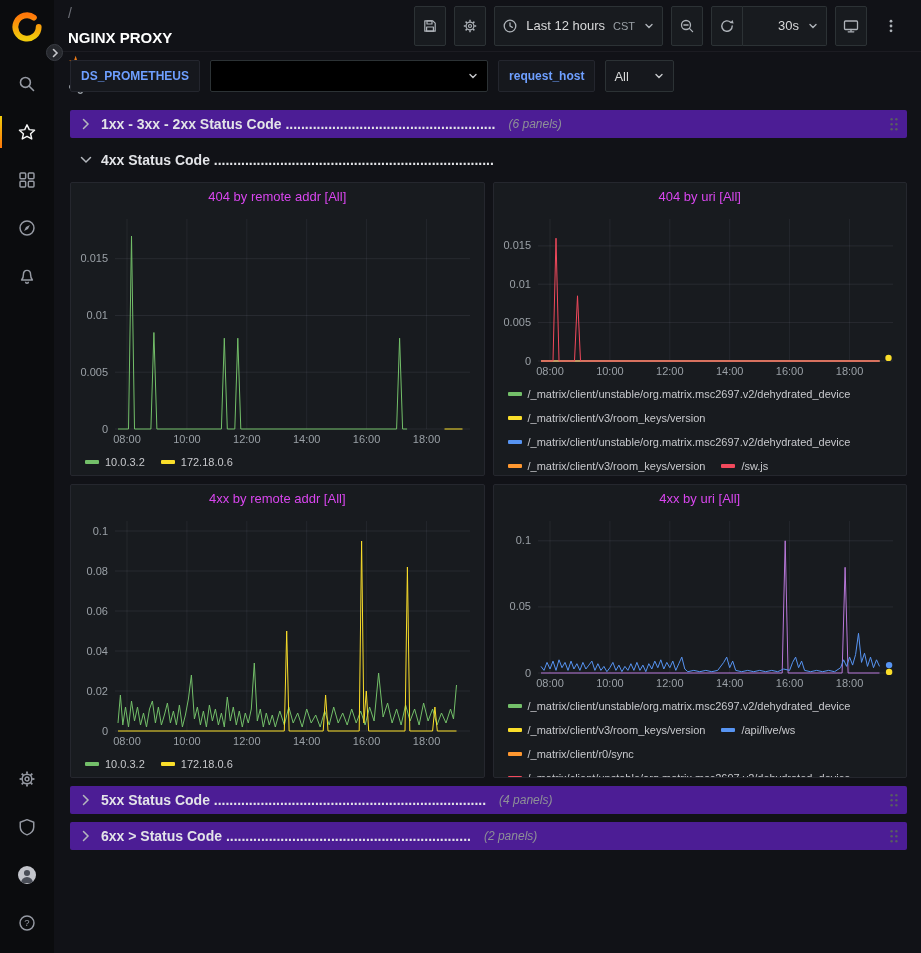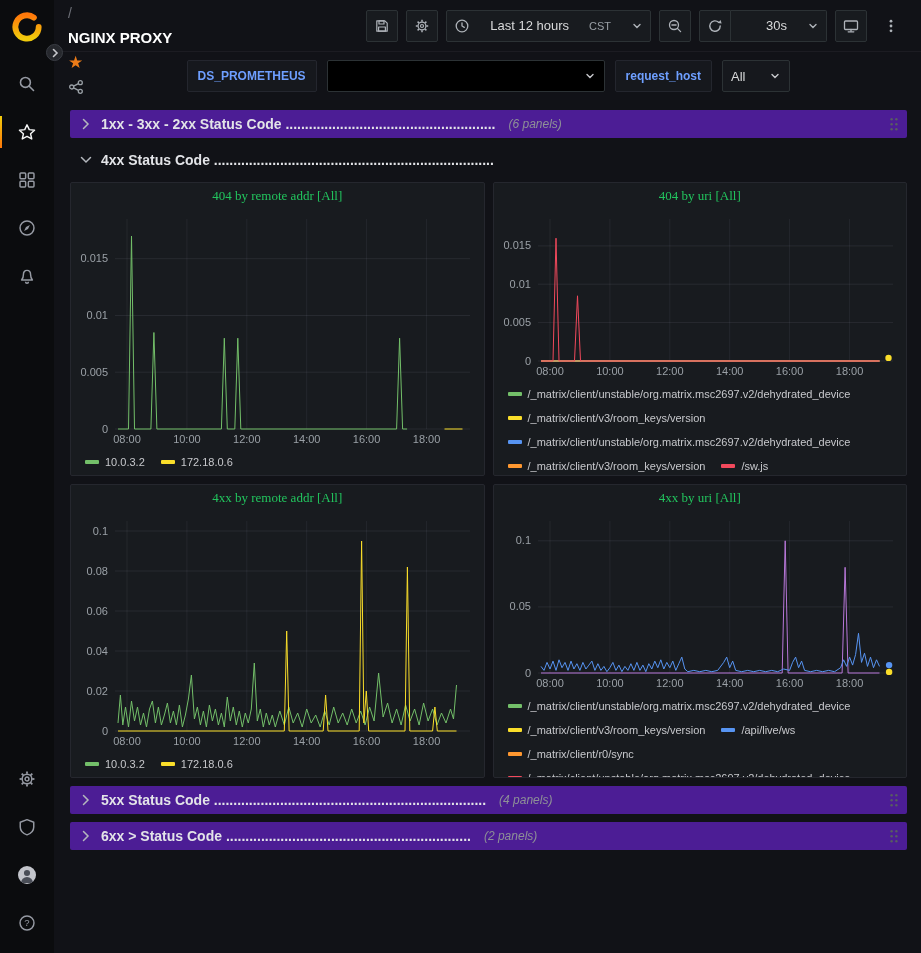--- a/index.html
+++ b/index.html
@@ -20,47 +20,47 @@
   .main { flex:1; display:flex; flex-direction:column; min-width:0; }
 
   
   .navbar { height:52px; display:flex; align-items:center; padding:0 14px; gap:8px; border-bottom:1px solid rgba(204,204,220,0.06); flex:0 0 52px; }
   .nav-left { display:flex; align-items:flex-start; gap:8px; color:#9aa0a6;flex-direction:column; }
   .crumb-section { color:#d0d1d5; font-size:14px; }
   .crumb-sep { color:#6e7078; font-size:14px; }
   .crumb-title { color:#ffffff; font-size:15px; font-weight:700; }
   .fav-star { color:#eb7b18; font-size:17px; line-height:1; font-family:"DejaVu Sans", sans-serif; cursor:pointer; }
   .nav-right { margin-left:auto; display:flex; align-items:center; gap:8px; }
-  .toolbar-btn { height:32px; min-width:32px; padding:0 7px; display:flex; align-items:center; justify-content:center; gap:20px; background:#181b1f; border:1px solid #2c3235; border-radius:2px; color:#aeb3b9; font-size:13px; cursor:pointer; }
+  .toolbar-btn { height:40px; min-width:32px; padding:0 7px; display:flex; align-items:center; justify-content:center; gap:8px; background:#181b1f; border:1px solid #2c3235; border-radius:2px; color:#aeb3b9; font-size:13px; cursor:pointer; }
   .time-label { color:#d8d9da; font-size:13px; white-space:nowrap; }
   .tz { color:#9aa0a6; font-size:11px; }
   .refresh-group { display:flex; }
   .refresh-group .toolbar-btn:first-child { border-radius:2px 0 0 2px; }
   .refresh-group .toolbar-btn:last-child { border-left:none; border-radius:0 2px 2px 0; }
   .interval-label { color:#d8d9da; font-size:13px;margin-left:28px; }
   .kebab-btn { background:transparent; border:none; }
 
   
-  .subnav { display:flex; align-items:center; gap:10px; padding:8px 14px 8px 16px; flex:0 0 48px;justify-content:center; }
+  .subnav { display:flex; align-items:center; gap:10px; padding:8px 14px 8px 16px; flex:0 0 48px; }
   .var-label { height:32px; display:flex; align-items:center; padding:0 10px; font-size:12px; font-weight:600; color:#6e9fff; background:#16181d; border:1px solid #24262e; border-radius:2px; cursor:pointer; }
   .var-select { height:32px; display:flex; align-items:center; justify-content:space-between; gap:24px; padding:0 8px; background:#16181d; border:1px solid #2c3235; border-radius:2px; color:#d8d9da; font-size:13px; cursor:pointer; }
   .var-select.redacted { width:278px; background:#000; }
   .redacted-fill { flex:1; height:100%; background:#000; }
 
   
   .content { flex:1; padding:2px 14px 8px 16px; overflow:hidden; }
   .row-header { height:28px; display:flex; align-items:center; gap:7px; padding:0 8px; margin-top:8px; cursor:pointer; color:#b4b7bd; }
   .row-header.collapsed { background:#4c1d95; border-radius:2px; }
   .row-title { font-size:14px; font-weight:700; color:#e3e4e8; white-space:nowrap; overflow:hidden; }
   .row-count { font-size:12px; font-style:italic; color:#8e9097; margin-left:6px; white-space:nowrap; }
   .row-handle { margin-left:auto; display:flex; align-items:center; cursor:grab; }
 
   .panel-grid { display:grid; grid-template-columns:1fr 1fr; gap:8px; margin-top:8px; }
   .panel { background:#181b1f; border:1px solid #25272e; border-radius:2px; height:294px; display:flex; flex-direction:column; overflow:hidden; }
-  .panel-title { height:26px; flex:0 0 26px; display:flex; align-items:center; justify-content:center; font-size:13px; font-weight:500; color:#22c55e; cursor:pointer;font-family:Liberation Serif, serif; }
+  .panel-title { height:26px; flex:0 0 26px; display:flex; align-items:center; justify-content:center; font-size:13px; font-weight:500; color:#d946ef; cursor:pointer; }
   .chart { position:relative; width:100%; }
   .chart.tall   { height:238px; flex:0 0 238px; }
   .chart.short-a{ height:170px; flex:0 0 170px; }
   .chart.short-b{ height:180px; flex:0 0 180px; }
   .chart svg { display:block; }
   svg text { font-family:"Liberation Sans", sans-serif; }
   .legend { padding:6px 10px 4px 14px; display:flex; flex-wrap:wrap; column-gap:16px; row-gap:6px; overflow:hidden; flex:1; align-content:flex-start; }
   .legend-item { display:flex; align-items:center; gap:6px; font-size:11px; color:#c7c8cc; line-height:18px; height:18px; white-space:nowrap; cursor:pointer;text-align:right; }
   .legend-swatch { width:14px; height:4px; border-radius:1px; display:inline-block; flex:0 0 14px; }
 

